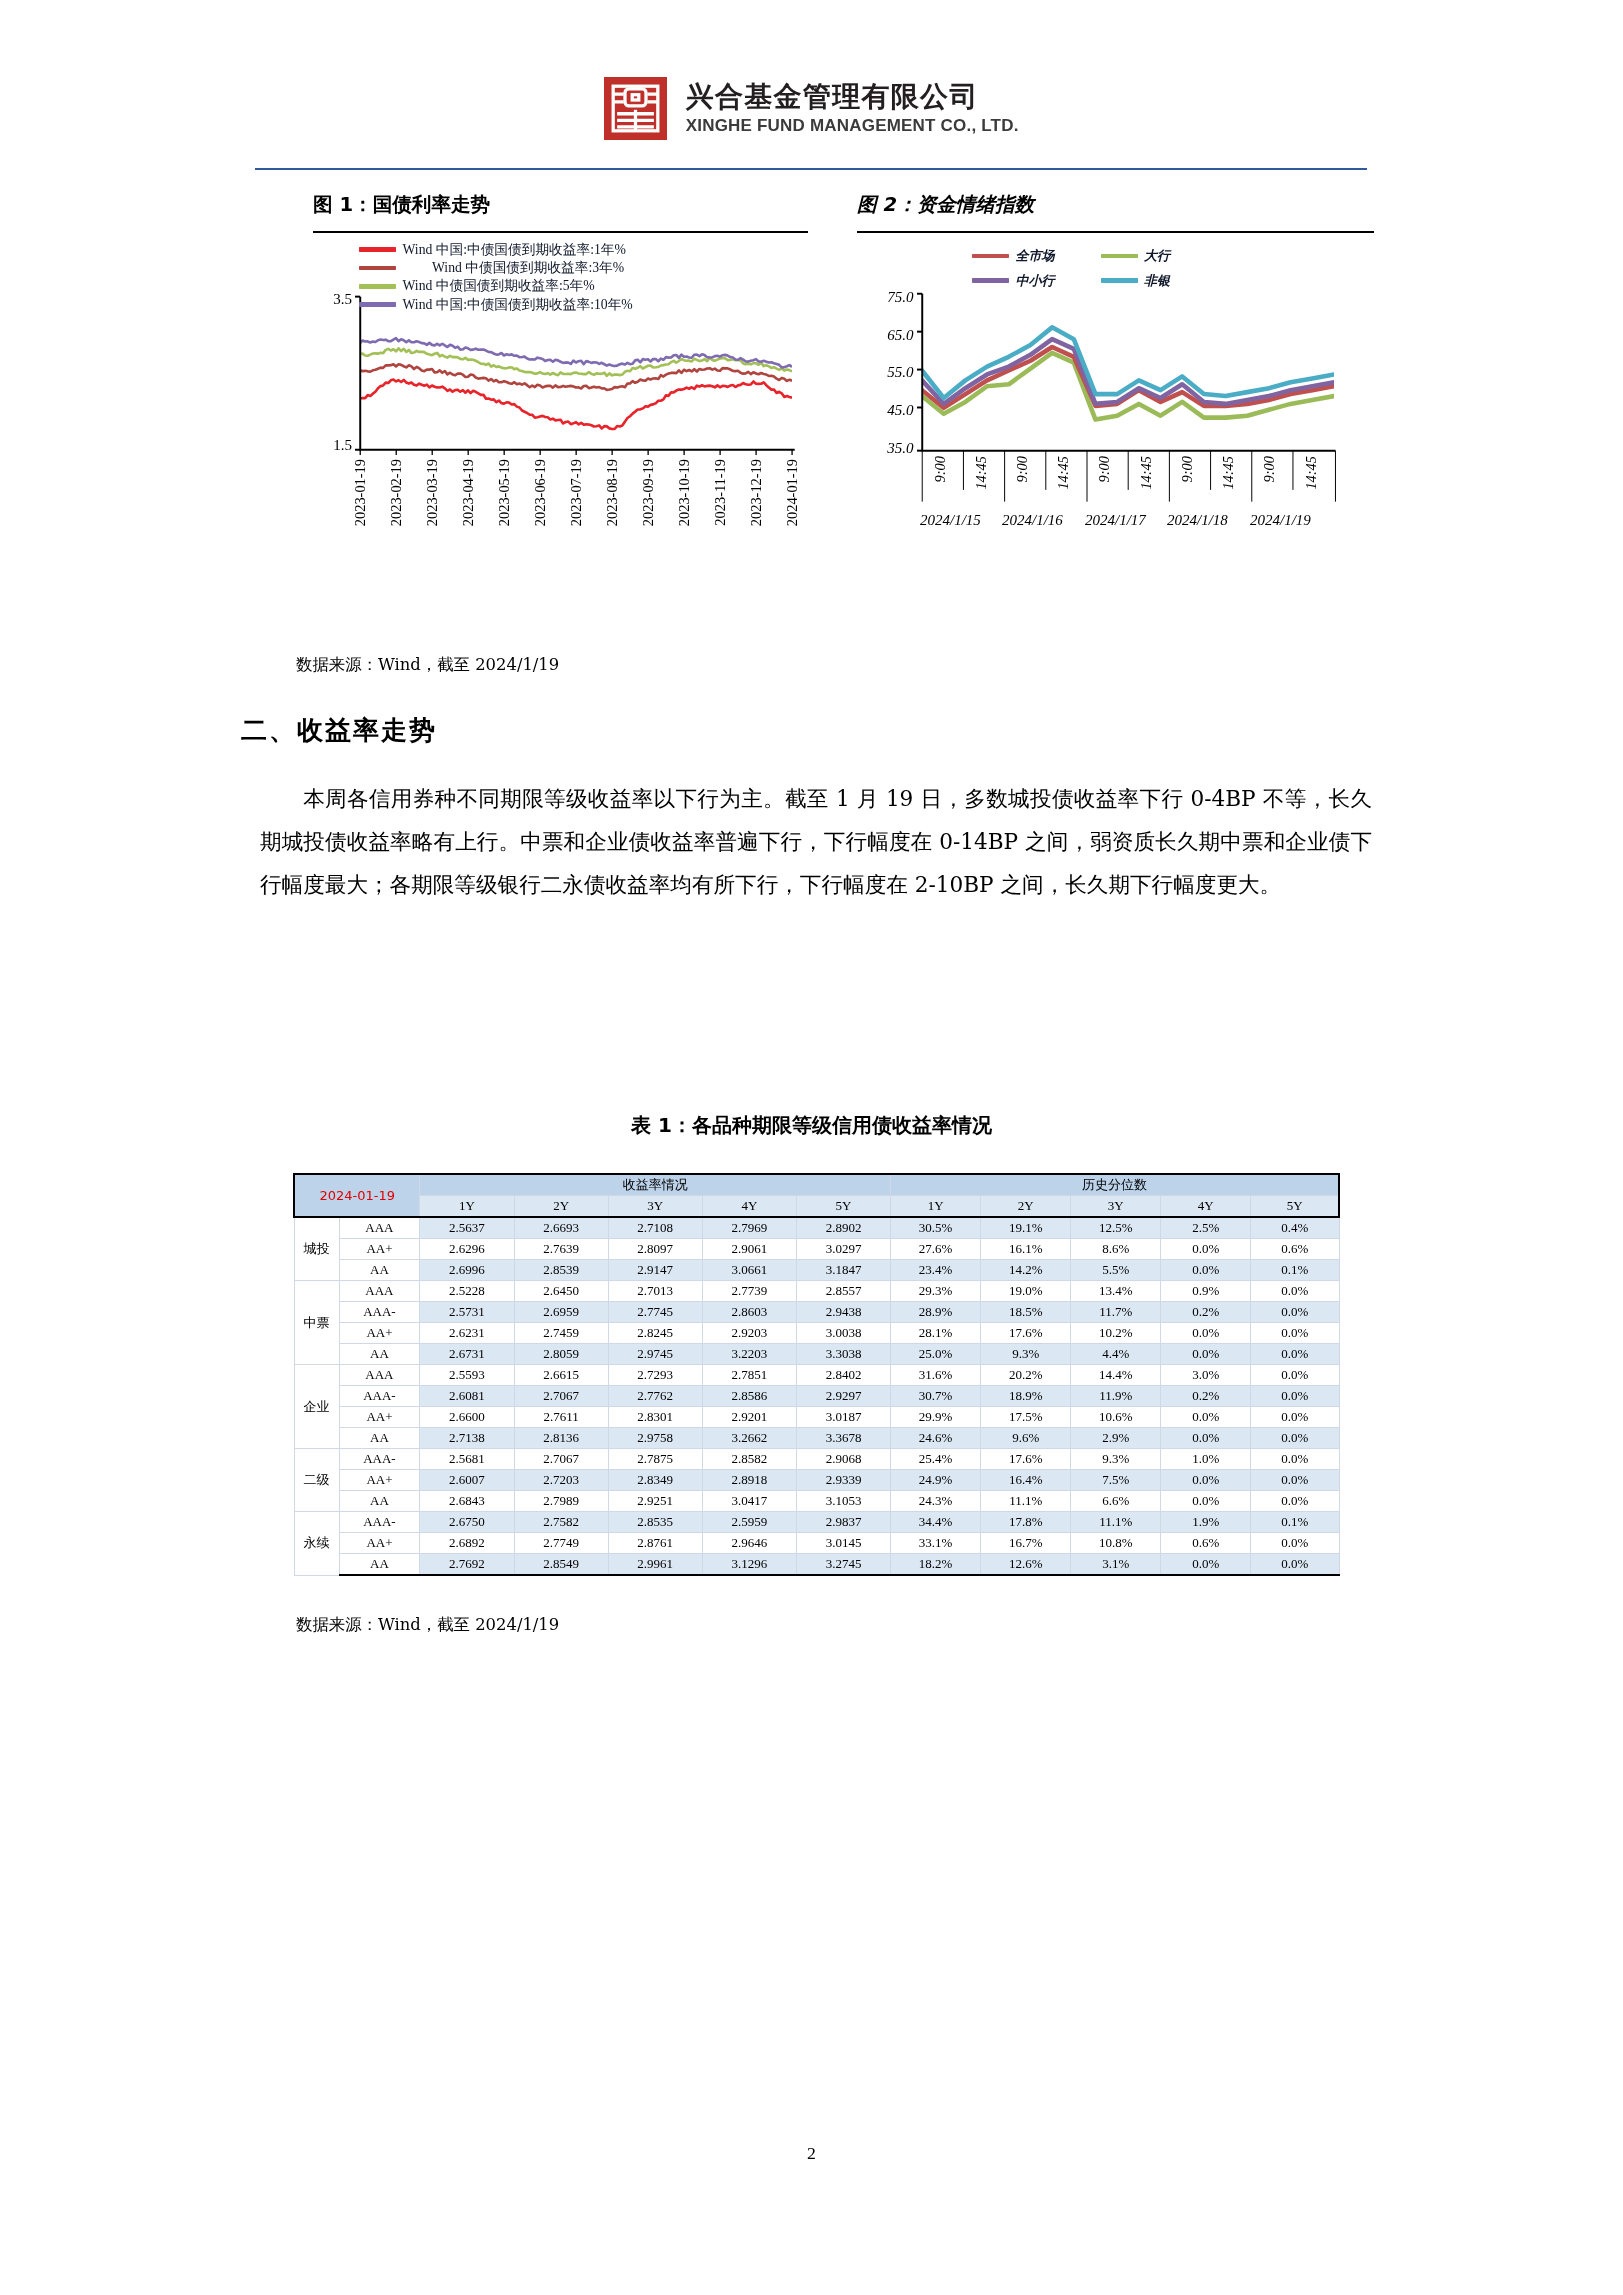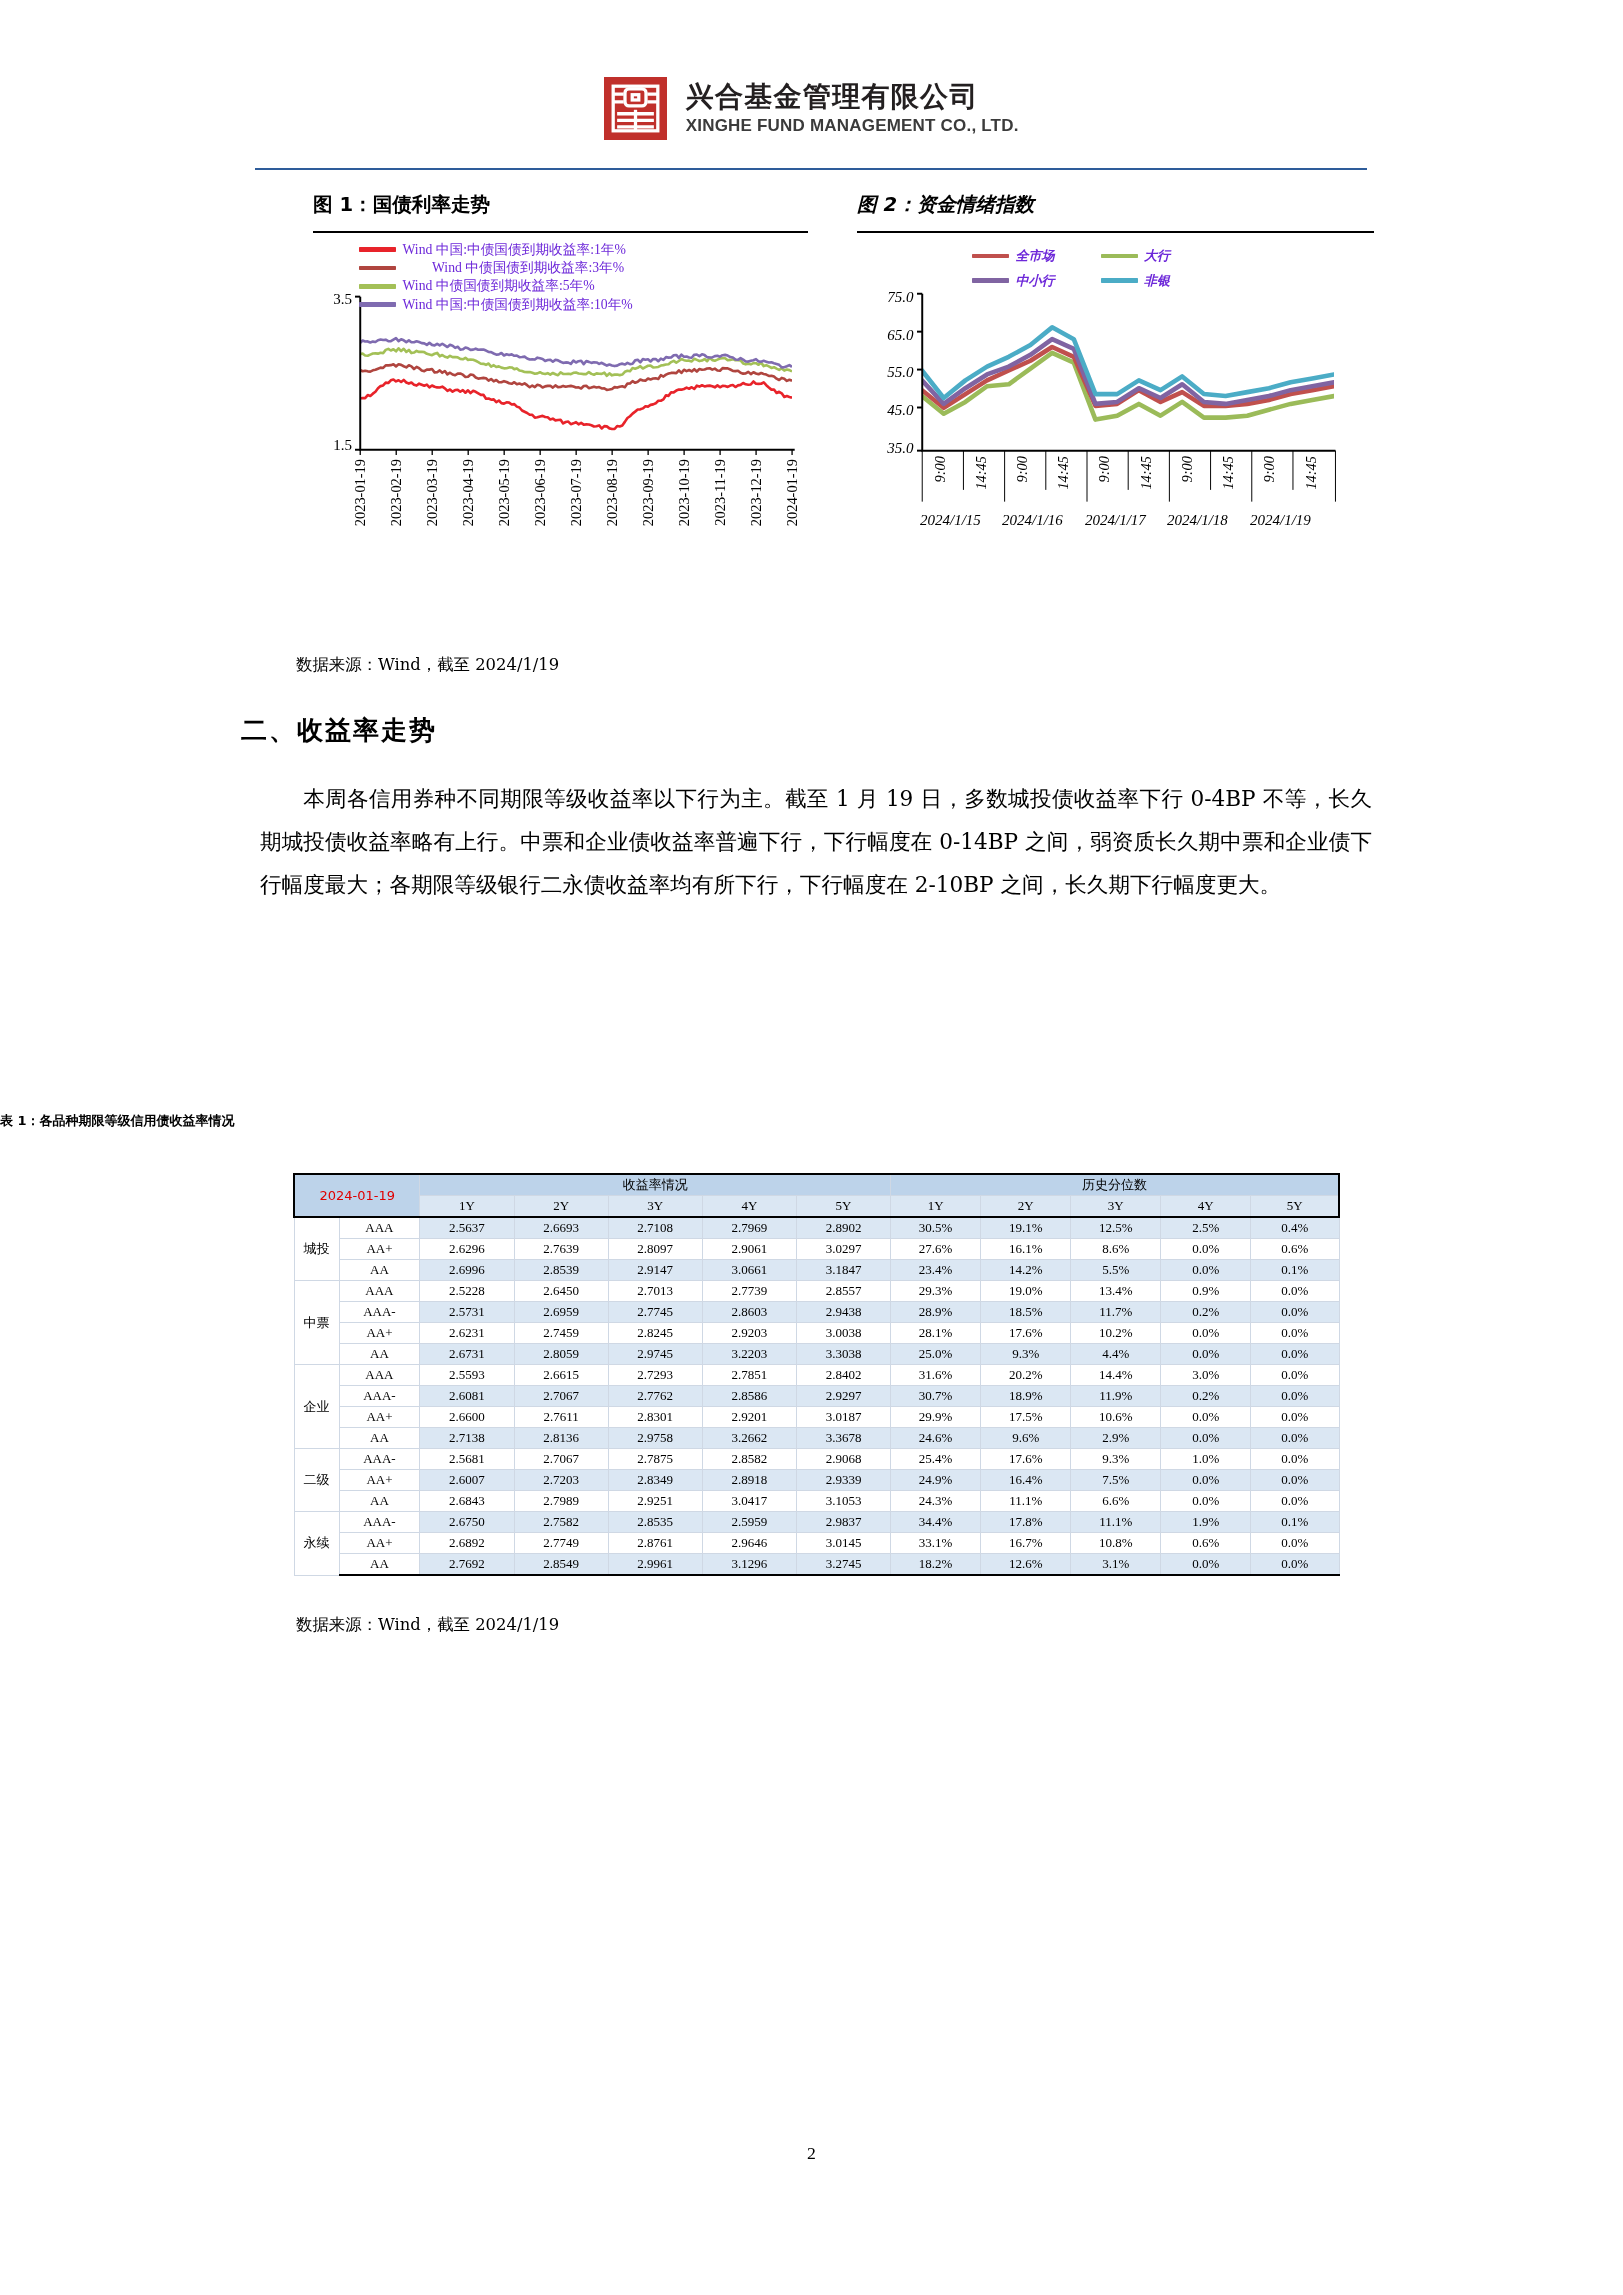--- a/index.html
+++ b/index.html
@@ -44,21 +44,21 @@
     font-family:"DejaVu Sans", sans-serif;
     font-size:19.6px; font-weight:700; color:#000; white-space:nowrap;
   }
   .chart-box { position:relative; margin-top:13px; }
   .chart-rule { height:2px; background:#000; width:100%; }
 
   .legend { position:absolute; z-index:4; }
   .legend-item { display:flex; align-items:center; gap:6.5px; line-height:1; }
   .legend-swatch { width:37px; height:4.6px; flex:none; border-radius:0.7px; }
   .legend-label {
-    font-family:"Liberation Serif", serif; font-size:13.7px; color:#6d28d9;
+    font-family:"Liberation Serif", serif; font-size:13.7px; color:#0f172a;
     white-space:nowrap;
   }
   .legend2 { display:grid; grid-template-columns:auto auto; column-gap:46px; row-gap:11.8px; }
   .legend2 .legend-label { font-family:"DejaVu Sans", sans-serif; font-size:13px; font-weight:700;}
 
   .axis-y-label {
     position:absolute; font-family:"Liberation Serif", serif;
     font-size:15px; text-align:right; white-space:nowrap;
   }
   .axis-x-label {
@@ -82,22 +82,22 @@
     position:absolute; font-family:"DejaVu Sans", sans-serif;
     font-size:26px; font-weight:700; letter-spacing:2px;
   }
   .para {
     position:absolute; left:260px; width:1112px;
     font-family:"DejaVu Serif", serif;
     font-size:21.6px; line-height:2.0; text-align:justify;
     text-indent:2em; color:#000;
   }
   .tbl-title {
-    position:absolute; width:1623px; 
-    font-family:"DejaVu Sans", sans-serif; font-size:13px; font-weight:700;
+    position:absolute; width:1623px; text-align:center;
+    font-family:"DejaVu Sans", sans-serif; font-size:20px; font-weight:700;
   }
 
   
   .tbl-wrap { position:absolute; left:293px; top:1173px; width:1047px; }
   table.data {
     border-collapse:collapse; width:1047px;
     font-family:"Liberation Serif", serif;
     table-layout:fixed;
   }
   table.data td, table.data th {

